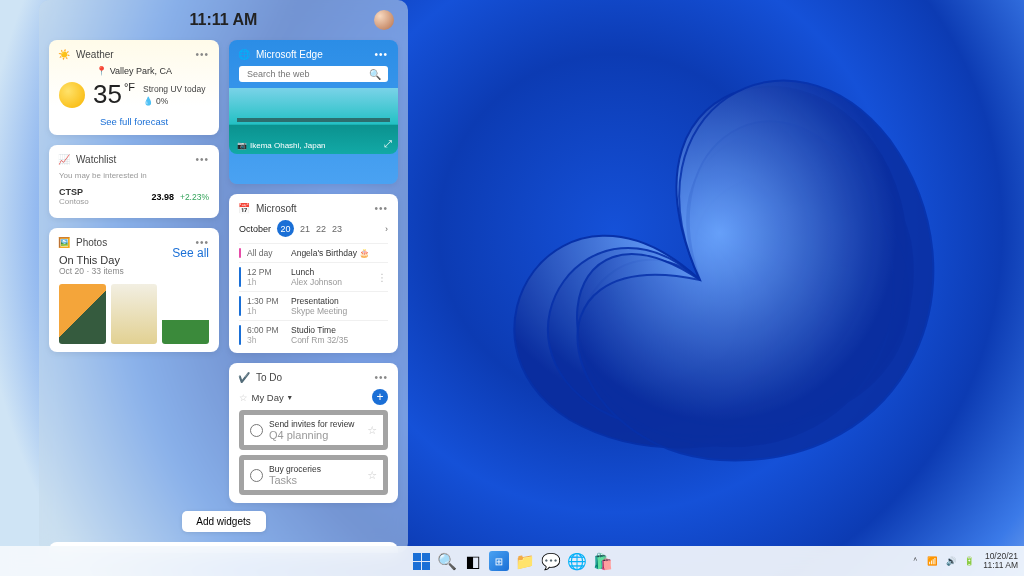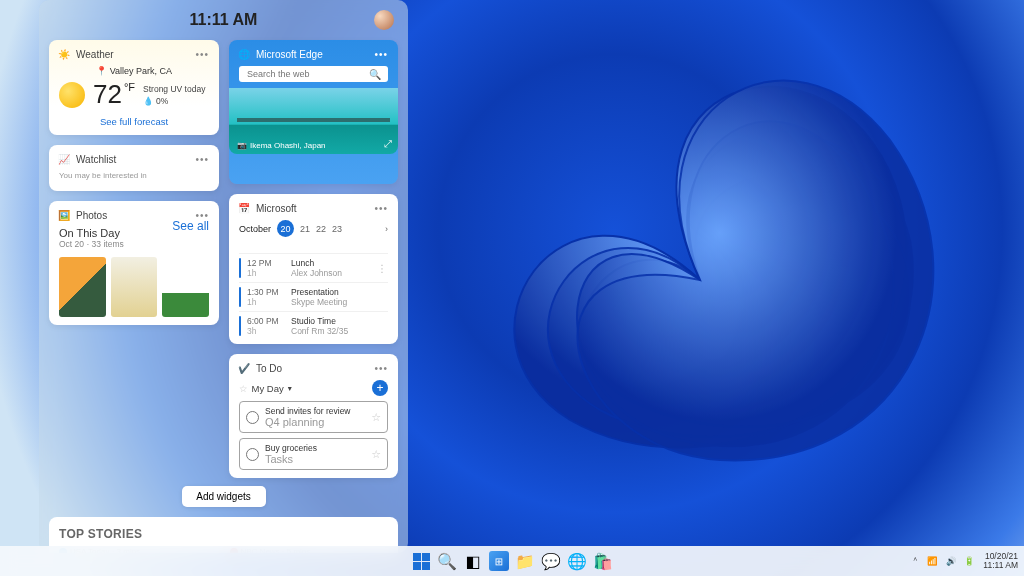--- a/index.html
+++ b/index.html
@@ -46,34 +46,34 @@
 .edge{background:linear-gradient(180deg,#2b8de6,#4aa2f2);padding:8px 10px 6px 10px;height:130px;}
 .edge .card-head{color:#fff;}
 .search{display:flex;align-items:center;background:#fff;border-radius:3px;height:16px;padding:0 6px;margin:4px 0;}
 .search input{border:0;outline:0;font-size:9px;flex:1;background:transparent;}
 .sea{height:66px;margin:6px -10px 0 -10px;border-radius:0 0 8px 8px;overflow:hidden;position:relative;background:linear-gradient(180deg,#7ad3e8 0%,#23c0c4 55%,#0b928f 56%,#12a9a6 100%);}
 .sea::before{content:"";position:absolute;left:8px;right:8px;top:30px;height:4px;background:#2c6e6e;}
 .caption{position:absolute;left:8px;bottom:4px;font-size:8px;color:#fff;display:flex;align-items:center;gap:3px;}
 .expand{position:absolute;right:6px;bottom:4px;color:#fff;font-size:10px;cursor:pointer;}
 
 .cal{padding-bottom:4px;}
-.calhead{display:flex;align-items:center;font-size:9px;gap:6px;color:#666;margin-bottom:16px;}
+.calhead{display:flex;align-items:center;font-size:9px;gap:6px;color:#666;margin-bottom:6px;}
 .calhead .mon{color:#222;}
 .dpill{width:17px;height:17px;border-radius:50%;background:#1a6fd6;color:#fff;display:flex;align-items:center;justify-content:center;font-size:9px;text-align:center;}
 .ev{display:flex;font-size:8.5px;gap:6px;padding:4px 0;border-top:1px solid #f0f0f0;}
 .ev .bar{width:2px;border-radius:2px;background:#1a6fd6;}
 .ev.pink .bar{background:#e64ca8;}
 .ev .t{color:#666;width:38px;} .ev .t .h{color:#aaa;}
 .ev .d{color:#333;} .ev .d .s{color:#999;}
 .evdots{margin-left:auto;color:#bbb;font-size:10px;letter-spacing:1px;align-self:center;}
 
 .tdhead{display:flex;align-items:center;font-size:9.5px;color:#444;gap:4px;}
 .tdhead .chev{font-size:8px;}
 .addbtn{margin-left:auto;width:16px;height:16px;border-radius:50%;background:#1a6fd6;color:#fff;display:flex;align-items:center;justify-content:center;font-size:12px;cursor:pointer;}
-.task{display:flex;align-items:center;gap:6px;border:1px solid #a3a3a3;border-radius:4px;padding:4px 6px;margin-top:5px;font-size:8.5px;}
+.task{display:flex;align-items:center;gap:6px;border:5px solid #a3a3a3;border-radius:4px;padding:4px 6px;margin-top:5px;font-size:8.5px;}
 .task .circ{width:11px;height:11px;border-radius:50%;border:1.2px solid #777;}
 .task .tt{color:#333;} .task .ts{color:#999;font-size:11px;}
 .task .star{margin-left:auto;color:#ccc;font-size:11px;}
 
 .addw{margin:8px auto 0 auto;width:84px;text-align:center;background:#fff;border-radius:5px;padding:5px 0;font-size:10px;box-shadow:0 1px 4px rgba(0,0,0,0.1);cursor:pointer;}
 
 .news{margin:10px 10px 0 10px;background:#fff;border-radius:8px 8px 0 0;padding:10px 10px 0 10px;height:55px;overflow:hidden;}
 .news h4{margin:0 0 6px 0;font-size:12px;color:#666;font-weight:600;letter-spacing:0.3px;}
 .nrow{display:flex;gap:12px;}
 .ni{flex:1;font-size:8px;}
@@ -123,38 +123,46 @@
         <div class="card weather">
           <div class="card-head">
             <span class="icn">☀️</span>
             <span>Weather</span>
             <span class="dots">•••</span>
           </div>
           <div class="loc"><span>📍</span> <span>Valley Park, CA</span></div>
           <div class="wrow">
             <div class="sun"></div>
             <div class="temp">
-                <span>72</span>
+                <span>35</span>
                 <span class="deg">°F</span>
               </div>
             <div class="wside">
               <div>Strong UV today</div>
               <div>💧 0%</div>
             </div>
           </div>
           <div class="forecast">See full forecast</div>
         </div>
 
         <div class="card">
           <div class="card-head">
             <span class="icn" style="color:#1a6fd6">📈</span>
             <span>Watchlist</span>
             <span class="dots">•••</span>
           </div>
           <div class="interest">You may be interested in</div>
+          <div class="stk">
+            <div>
+                <div class="sym">CTSP</div>
+                <div class="sub">Contoso</div>
+              </div>
+            <div class="pr">23.98</div>
+            <div class="chg pos">+2.23%</div>
+          </div>
         </div>
 
         <div class="card">
           <div class="card-head">
             <span class="icn" style="color:#1a6fd6">🖼️</span>
             <span>Photos</span>
             <span class="dots">•••</span>
           </div>
           <div class="pday">On This Day</div>
           <div class="psub">Oct 20 · 33 items</div>
@@ -195,20 +203,31 @@
           </div>
           <div class="calhead">
             <span class="mon">October</span>
             <span class="dpill">20</span>
             <span>21</span>
             <span>22</span>
             <span>23</span>
             <span style="margin-left:auto">›</span>
           </div>
           <div id="events">
+              <div class="ev pink">
+                <div class="bar"></div>
+                <div class="t">
+                  <div>All day</div>
+                  <div class="h"></div>
+                </div>
+                <div class="d">
+                  <div>Angela's Birthday 🎂</div>
+                  <div class="s"></div>
+                </div>
+              </div>
               <div class="ev ">
                 <div class="bar"></div>
                 <div class="t">
                   <div>12 PM</div>
                   <div class="h">1h</div>
                 </div>
                 <div class="d">
                   <div>Lunch</div>
                   <div class="s">Alex Johnson</div>
                 </div>

